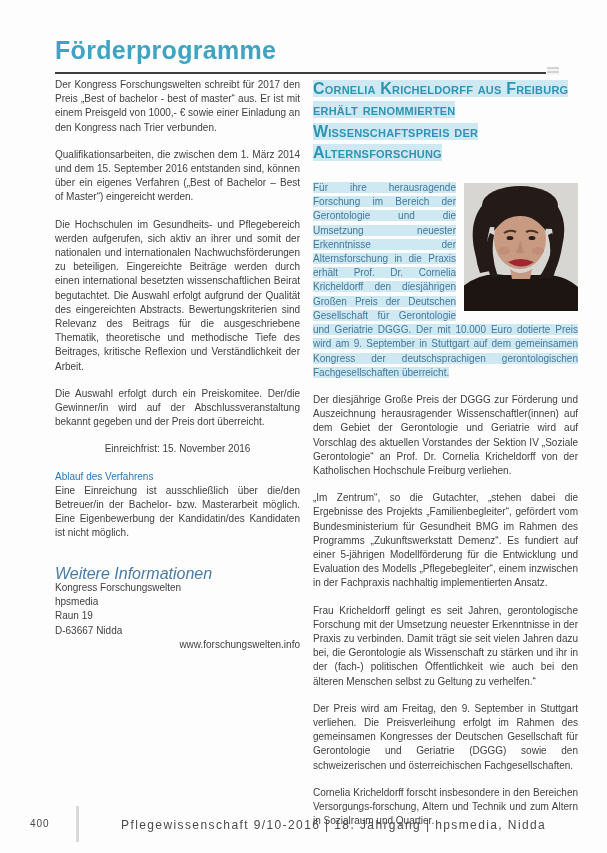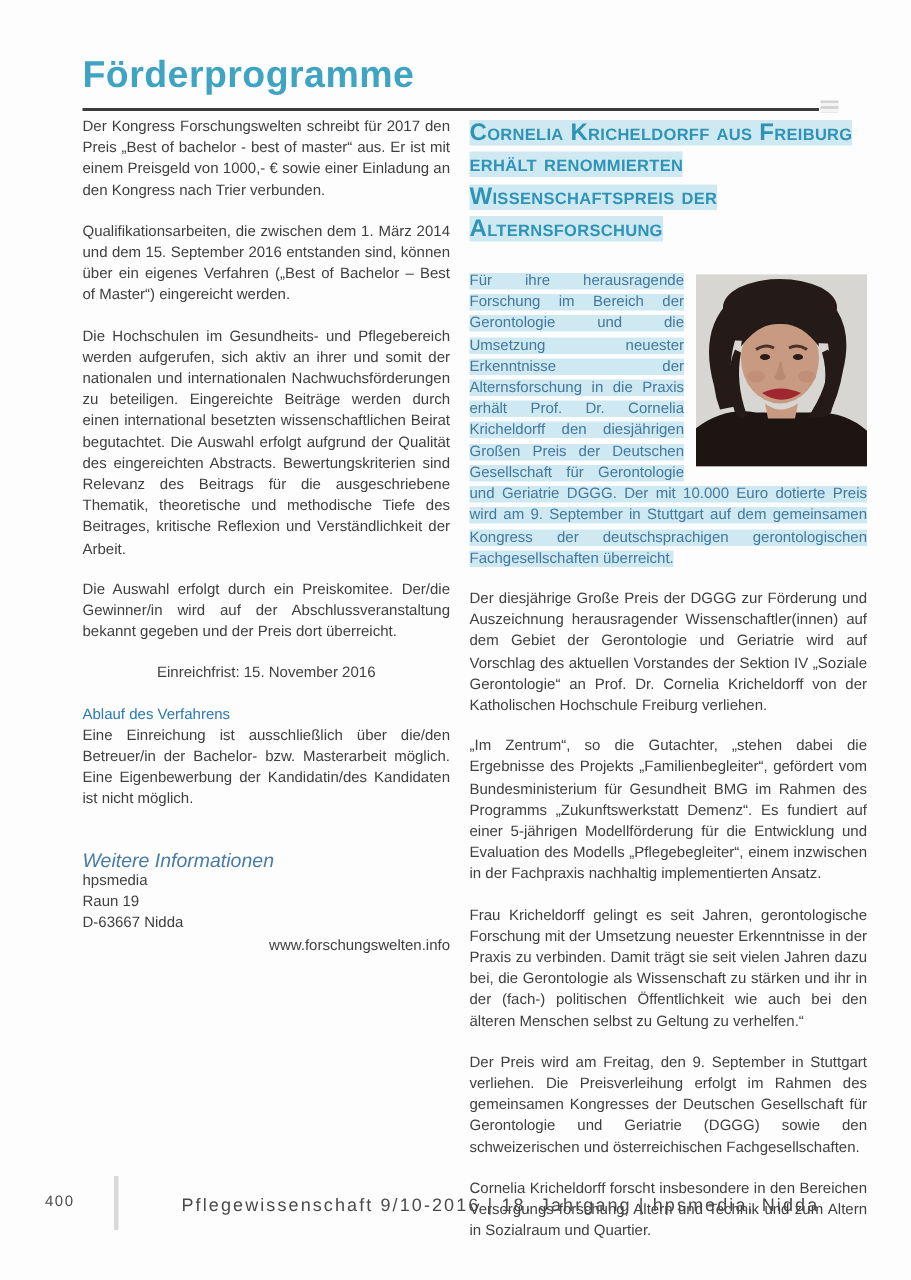--- a/index.html
+++ b/index.html
@@ -46,35 +46,35 @@
     font-size:10px;line-height:14.2px;
     text-align:justify;color:#3f3f3f;
     hyphens:auto;-webkit-hyphens:auto;
   }
   p.nojust{text-align:center;}
   .deadline{margin-bottom:26px;}
   .subheading{
     font-size:10px;line-height:14.2px;color:#2c79b5;margin:0;
   }
   .info-label{
-    font-size:13px;line-height:14.2px;color:#4a7ba6;font-style:italic;
+    font-size:16px;line-height:14.2px;color:#4a7ba6;font-style:italic;
     margin:26px 0 0 0;
   }
   .contact div{font-size:10px;line-height:14.2px;color:#3f3f3f;}
   .contact .url{color:#3f3f3f;text-decoration:none;text-align:right;}
 
   
   .photo{
     float:right;width:114px;height:128px;
     margin:2px 0 4px 8px;display:block;
     background:#d8d7d3;
   }
 
   
-  .footer{position:absolute;left:0;top:788px;width:607px;height:34px;}
+  .footer{position:absolute;left:0;top:810px;width:607px;height:34px;}
   .footer .pagenum{
     position:absolute;left:30px;top:8px;
     font-size:10px;letter-spacing:1px;color:#4a4a4a;
   }
   .footer .bar{
     position:absolute;left:76px;top:-4px;width:3px;height:36px;background:#d9d9d9;
   }
   .footer .journal{
     position:absolute;left:97px;top:8px;
     font-size:12px;letter-spacing:1.4px;color:#4a4a4a;white-space:nowrap;margin-left:24px;
@@ -101,20 +101,21 @@
       <p class="body">Die Auswahl erfolgt durch ein Preiskomitee. Der/die Gewinner/in wird auf der Abschlussveranstaltung bekannt gegeben und der Preis dort überreicht.</p>
 
       <p class="body nojust deadline">Einreichfrist: 15. November 2016</p>
 
       <p class="subheading">Ablauf des Verfahrens</p>
       <p class="body">Eine Einreichung ist ausschließlich über die/den Betreuer/in der Bachelor- bzw. Masterarbeit möglich. Eine Eigenbewerbung der Kandidatin/des Kandidaten ist nicht möglich.</p>
 
       <p class="info-label">Weitere Informationen</p>
 
       <div class="contact">
+        <div>Kongress Forschungswelten</div>
         <div>hpsmedia</div>
         <div>Raun 19</div>
         <div>D-63667 Nidda</div>
         <div class="url">www.forschungswelten.info</div>
       </div>
     </div>
 
     <div class="col-right">
       <h2 class="col-heading"><span class="hl">Cornelia Kricheldorff aus Freiburg erhält renommierten Wissenschaftspreis der Alternsforschung</span></h2>
 

